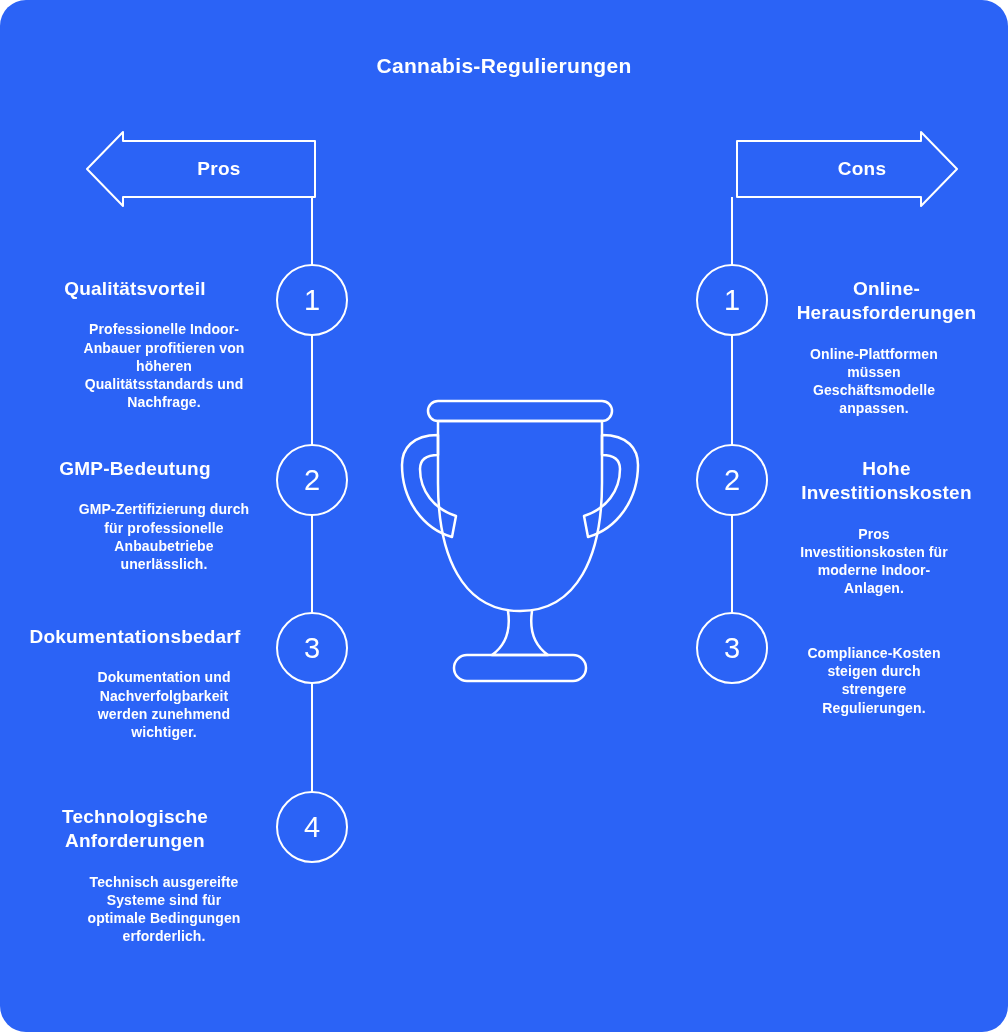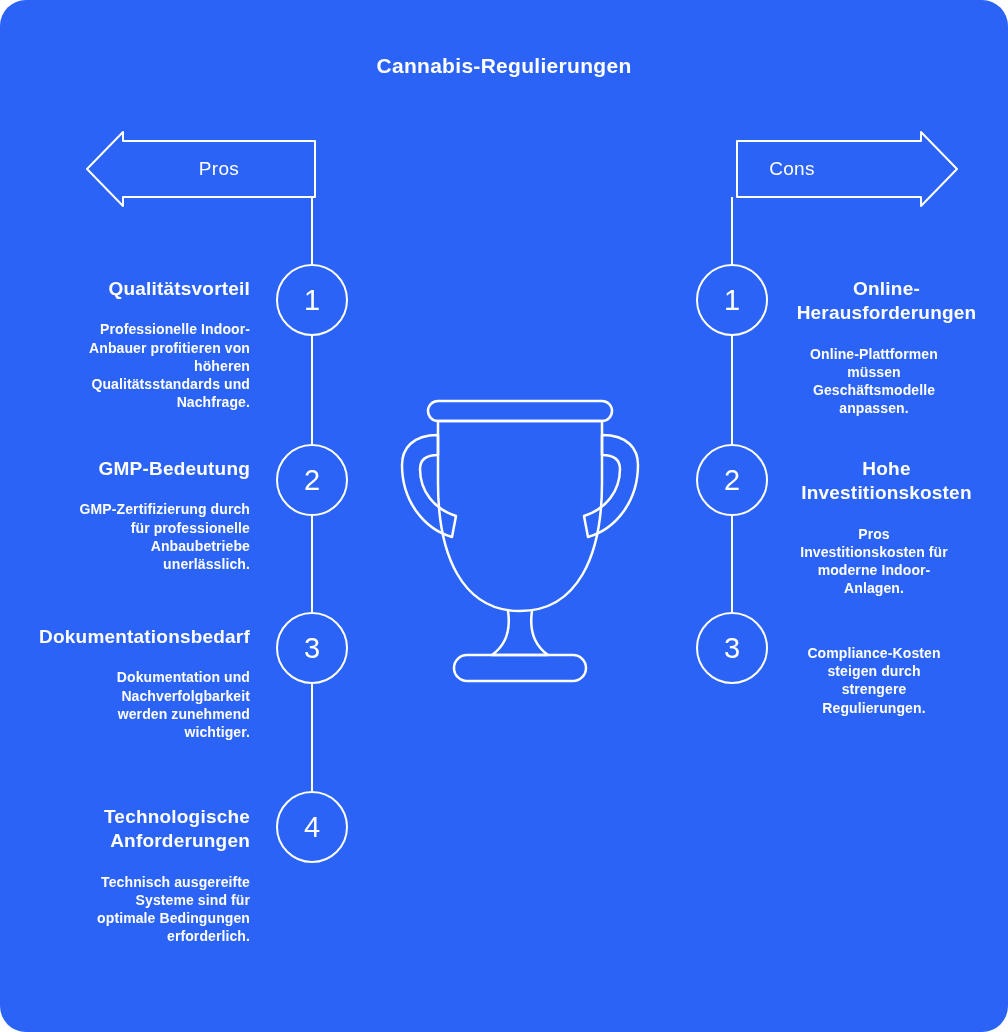--- a/index.html
+++ b/index.html
@@ -28,21 +28,21 @@
     font-weight: 700;
     letter-spacing: 0.3px;
   }
   .arrow-svg { position: absolute; overflow: visible; }
   .arrow-label {
     position: absolute;
     display: flex;
     align-items: center;
     justify-content: center;
     font-size: 19px;
-    font-weight: 400;
+    font-weight: 700;
     letter-spacing: 0.3px;
   }
   .vline {
     position: absolute;
     width: 2px;
     background: #ffffff;
   }
   .step-circle {
     position: absolute;
     width: 72px;
@@ -52,21 +52,21 @@
     background: #2B63F6;
     display: flex;
     align-items: center;
     justify-content: center;
     font-size: 29px;
     font-weight: 500;
   }
   .item {
     position: absolute;
   }
-  .item.left { text-align: right; right: 758px; width: 230px; }
+  .item.left { text-align: center; right: 758px; width: 230px; }
   .item.right { text-align: center; left: 794px; width: 185px; }
   .item-title {
     font-size: 19px;
     font-weight: 600;
     line-height: 1.28;
     letter-spacing: 0.2px;
   }
   .item-desc {
     margin-top: 19px;
     font-size: 14px;
@@ -92,21 +92,21 @@
   <div class="page-title">Cannabis-Regulierungen</div>
 
   <svg class="arrow-svg" style="left:85px; top:130px;" width="232" height="78" viewBox="0 0 232 78">
     <polygon points="2,39 38,2 38,11 230,11 230,67 38,67 38,76" fill="none" stroke="#ffffff" stroke-width="2" stroke-linejoin="round"></polygon>
   </svg>
   <div class="arrow-label" style="left:123px; top:141px; width:192px; height:56px;">Pros</div>
 
   <svg class="arrow-svg" style="left:735px; top:130px;" width="224" height="78" viewBox="0 0 224 78">
     <polygon points="2,11 186,11 186,2 222,39 186,76 186,67 2,67" fill="none" stroke="#ffffff" stroke-width="2" stroke-linejoin="round"></polygon>
   </svg>
-  <div class="arrow-label" style="left:699px; top:141px; width:186px; height:56px;">Cons</div>
+  <div class="arrow-label" style="left:769px; top:141px; width:186px; height:56px;">Cons</div>
 
   <div class="vline" style="left:311px; top:197px; height:630px;"></div>
   <div class="vline" style="left:731px; top:197px; height:451px;"></div>
 
   <svg class="trophy" viewBox="0 0 260 300">
     <g fill="none" stroke="#ffffff" stroke-width="2.5" stroke-linejoin="round" stroke-linecap="round">
 
       <rect x="38" y="8" width="184" height="20" rx="10"></rect>
 
       <path d="M48,28 L48,90 C48,162 72,218 130,218 C188,218 212,162 212,90 L212,28 Z"></path>

